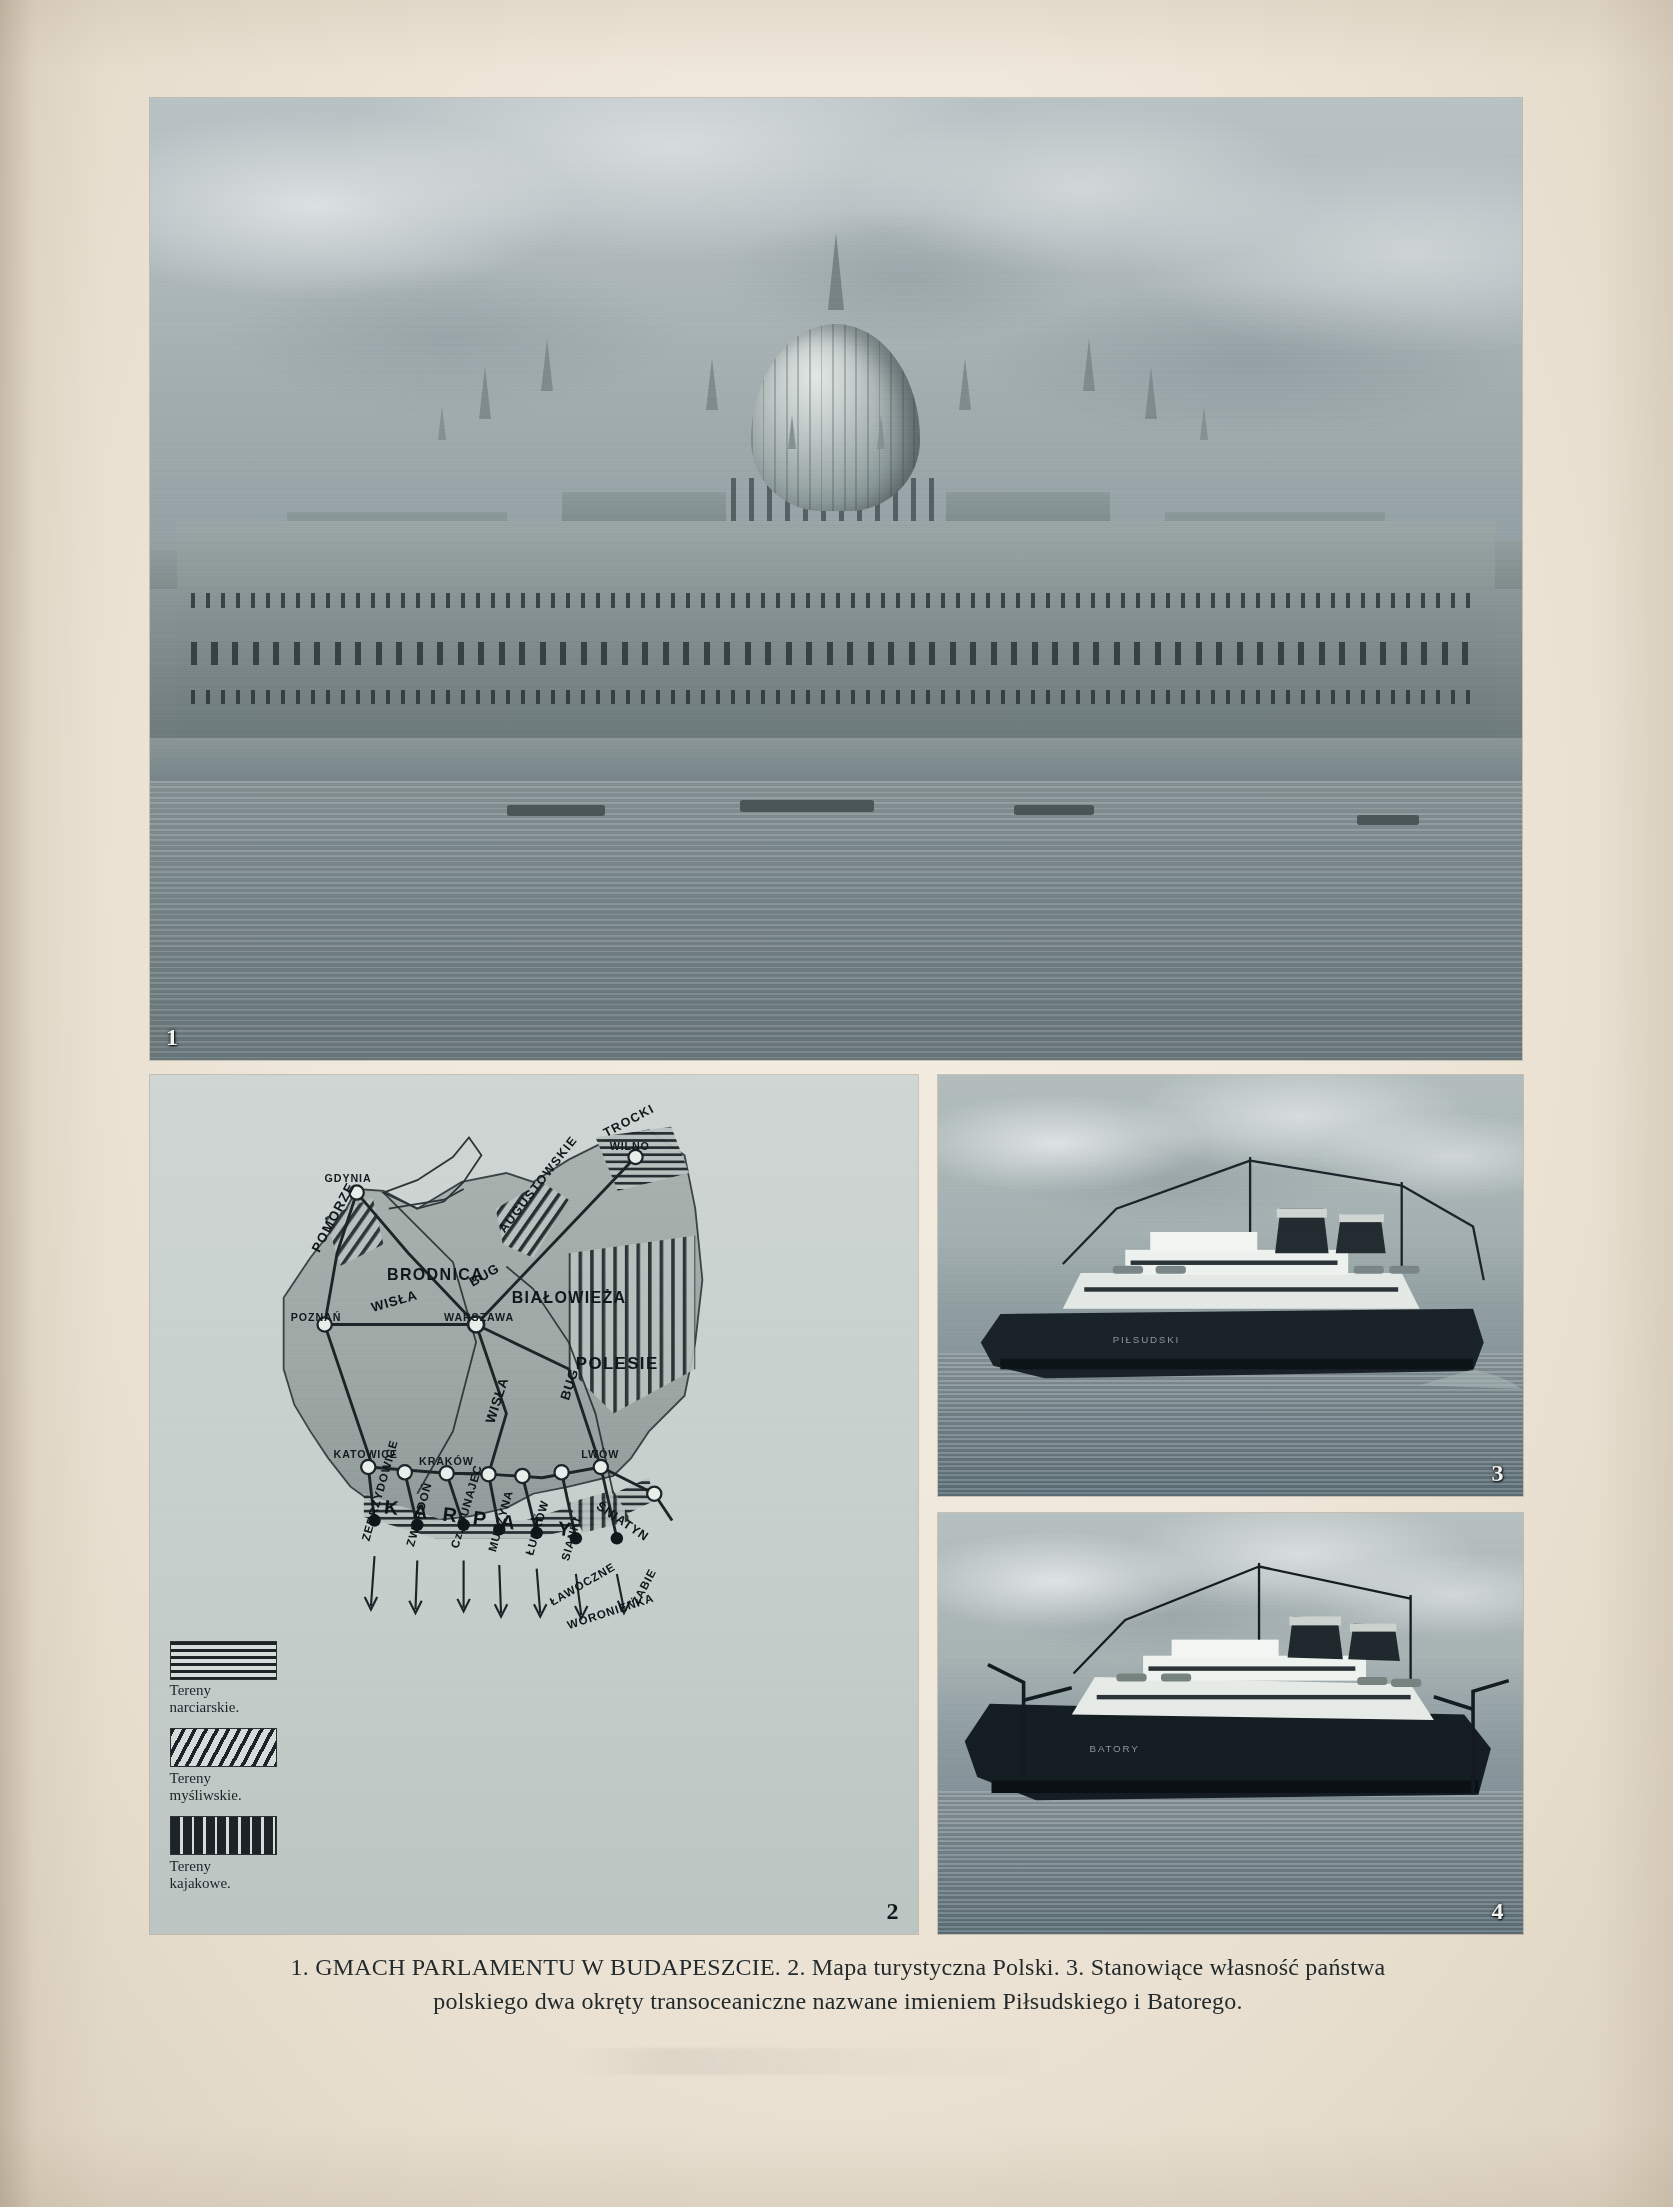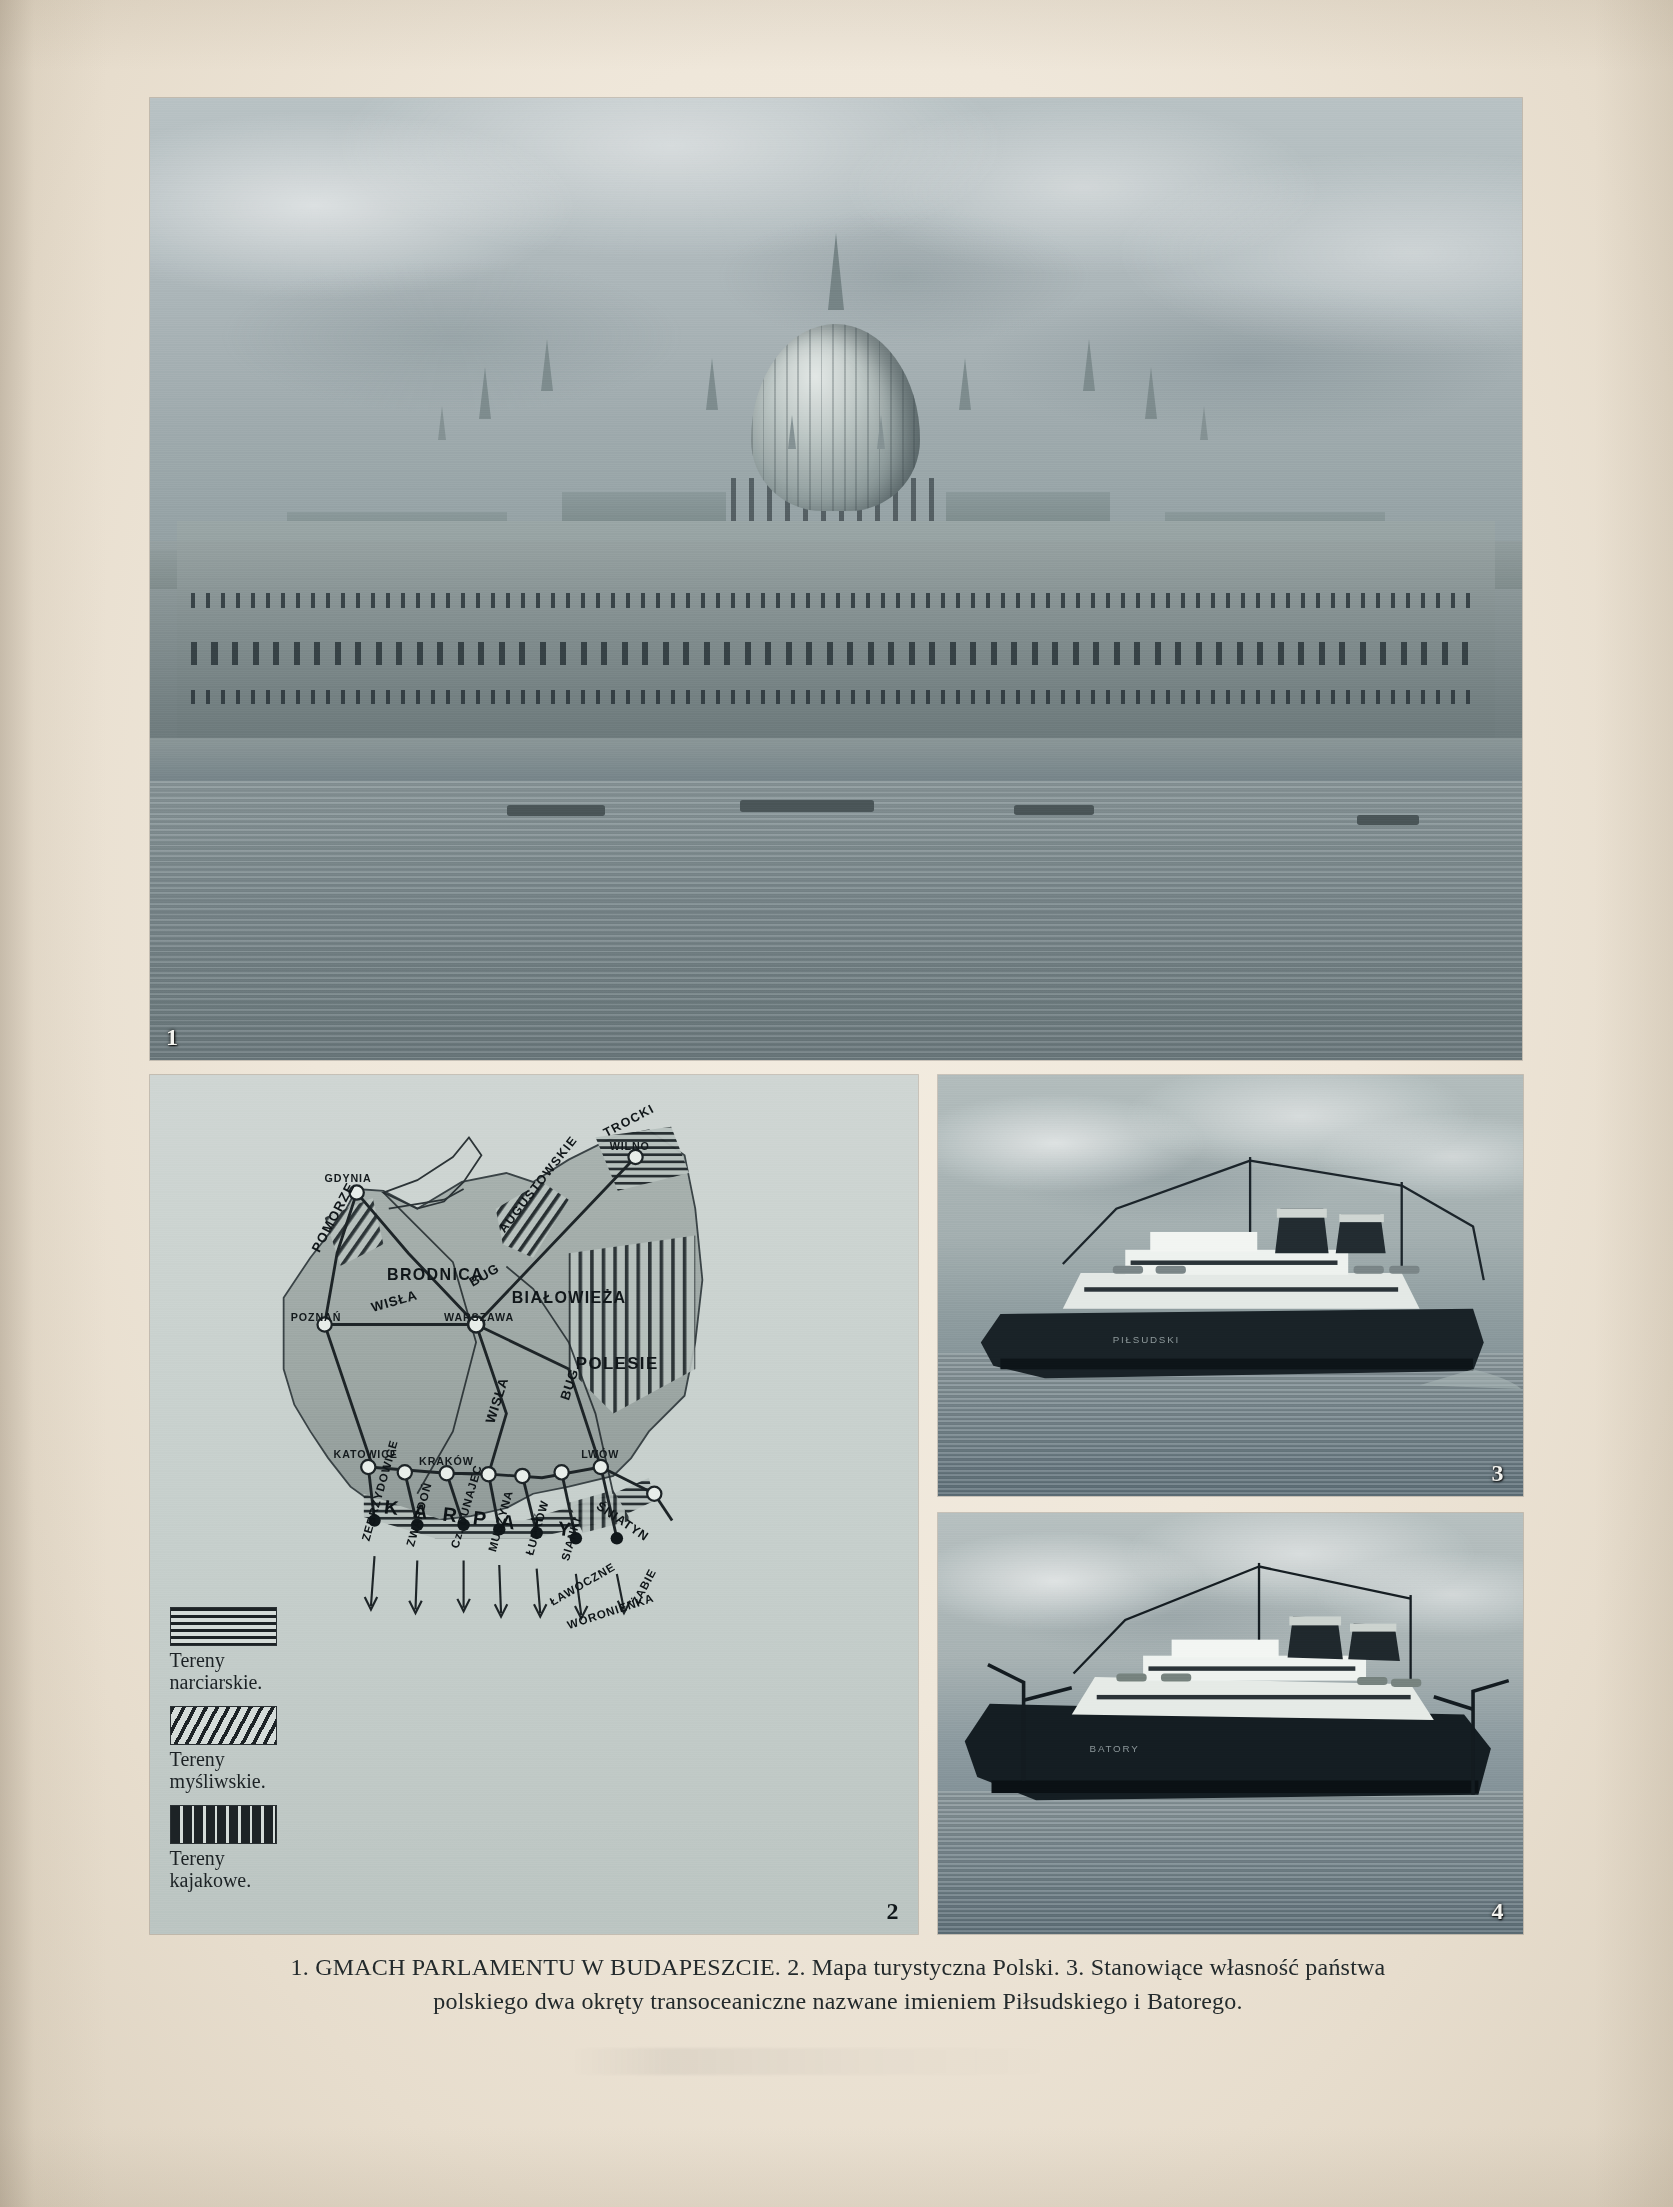--- a/index.html
+++ b/index.html
@@ -225,21 +225,21 @@
   .legend-swatch {
     width: 105px;
     height: 37px;
     border: 0.9px solid #2b3134;
   }
   .sw-ski  { background-image: repeating-linear-gradient(180deg, #1d2326 0px, #1d2326 2.7px, #d5dcd9 2.7px, #d5dcd9 7.1px); }
   .sw-hunt { background-image: repeating-linear-gradient(118deg, #1d2326 0px, #1d2326 3.6px, #d5dcd9 3.6px, #d5dcd9 9.8px); }
   .sw-kaya { background-image: repeating-linear-gradient(90deg, #1d2326 0px, #1d2326 9px, #d5dcd9 9px, #d5dcd9 11.6px); }
   .legend-label {
     font-family: "Liberation Serif", serif;
-    font-size: 20px;
+    font-size: 15px;
     line-height: 1.12;
     color: #1c2225;
     margin-top: 2.7px;
   }
 
   
   #fig3 {
     left: 788px;
     top: 977px;
     width: 585px;

